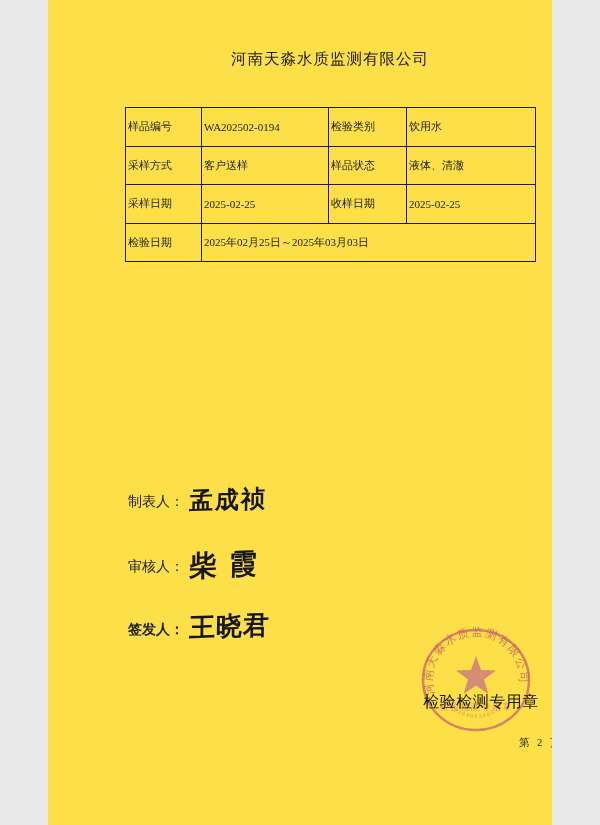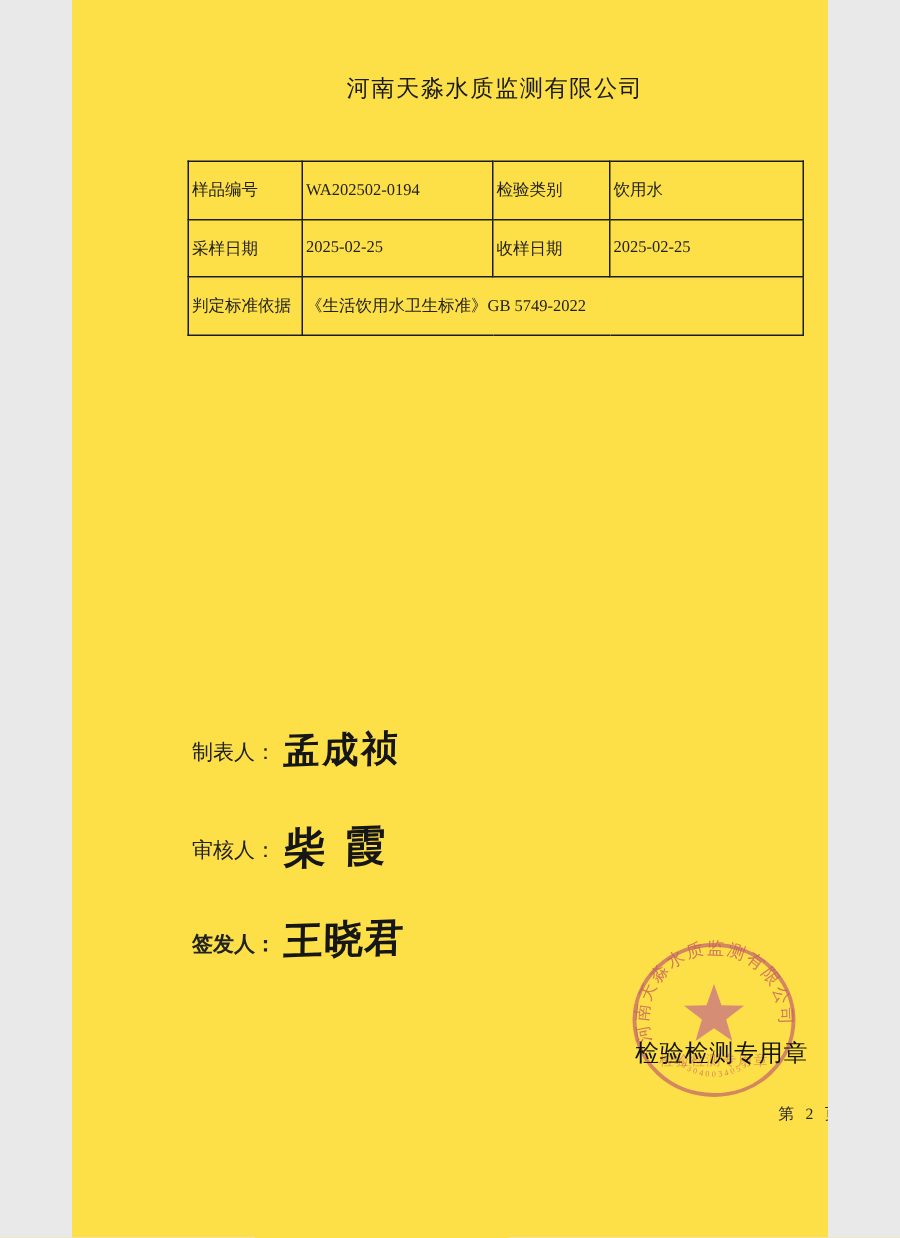--- a/index.html
+++ b/index.html
@@ -133,28 +133,34 @@
         <col style="width:129px">
     </colgroup>
     <tbody>
       <tr>
         <td>样品编号</td>
         <td>WA202502-0194</td>
         <td>检验类别</td>
         <td>饮用水</td>
       </tr>
       <tr>
+        <td>采样方式</td>
+        <td>客户送样</td>
+        <td>样品状态</td>
+        <td>液体、清澈</td>
+      </tr>
+      <tr>
         <td>采样日期</td>
         <td>2025-02-25</td>
         <td>收样日期</td>
         <td>2025-02-25</td>
       </tr>
       <tr>
-        <td>判定标准依据</td>
-        <td colspan="3">《生活饮用水卫生标准》GB 5749-2022</td>
+        <td>检验日期</td>
+        <td colspan="3">2025年02月25日～2025年03月03日</td>
       </tr>
     </tbody>
   </table>
 
   <div id="sig0" class="sig-row">
     <span class="sig-label">制表人：</span>
     <span class="sig-name">孟成祯</span>
   </div>
   <div id="sig1" class="sig-row">
     <span class="sig-label">审核人：</span>

